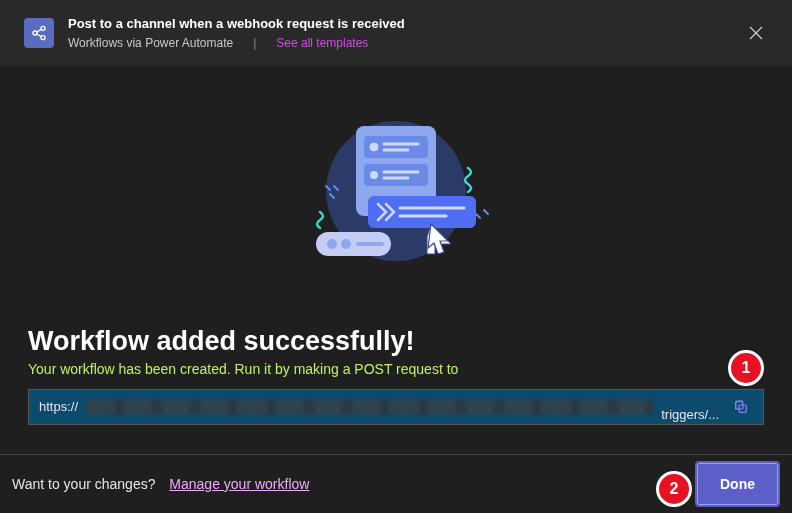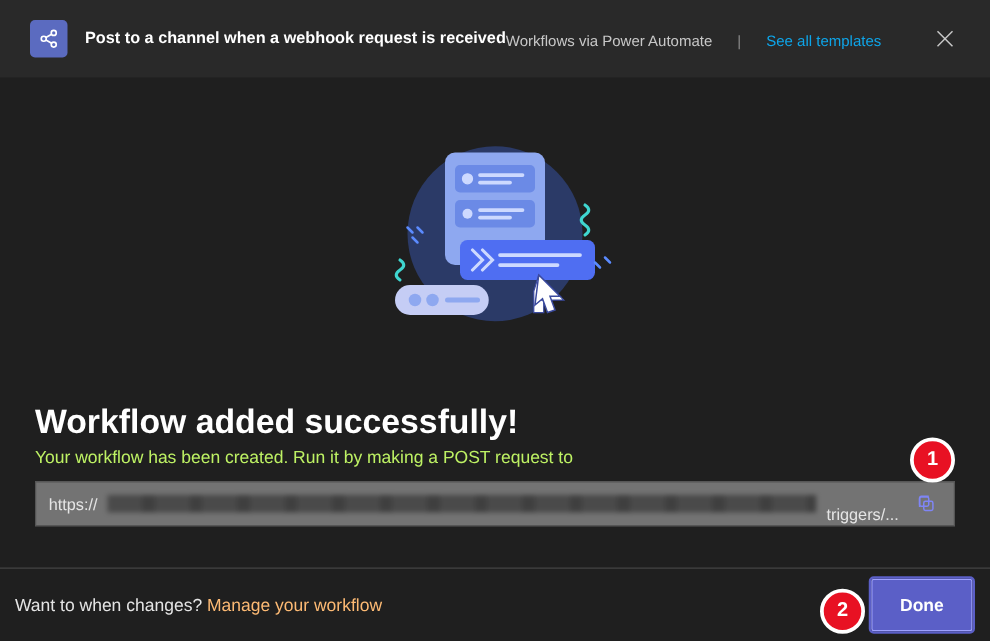--- a/index.html
+++ b/index.html
@@ -23,25 +23,25 @@
   .header-icon {
     width: 30px;
     height: 30px;
     background: #5b6bc0;
     border-radius: 4px;
     display: flex;
     align-items: center;
     justify-content: center;
     flex-shrink: 0;
   }
-  .header-text { flex: 1; display: flex; flex-direction: row; }
+  .header-text { flex: 1; display: flex; flex-direction: column; }
   .header-title { font-size: 13px; font-weight: 600; line-height: 1.2; }
   .header-sub { font-size: 12px; color: #c8c8c8; margin-top: 4px; display: flex; align-items: center; gap: 20px; }
   .header-sub .sep { color: #888; }
-  .header-sub a { color: #0ea5e9; text-decoration: none; cursor: pointer; text-align: right; }
+  .header-sub a { color: #d946ef; text-decoration: none; cursor: pointer; text-align: right; }
   .close-btn {
     width: 24px;
     height: 24px;
     display: flex;
     align-items: center;
     justify-content: center;
     color: #c8c8c8;
     cursor: pointer;
   }
   .hero {
@@ -57,21 +57,21 @@
     font-weight: 700;
     margin: 40px 0 4px;
   }
   .success-sub {
     font-size: 14px;
     color: #bef264;
   }
   .url-box {
     margin-top: 12px;
     border: 1px solid #555;
-    background: #737373;
+    background: #0c4a6e;
     height: 34px;
     display: flex;
     align-items: center;
     padding: 0 8px 0 10px;
     gap: 8px;
     position: relative;
   }
   .url-prefix { font-size: 13px; color: #e5e5e5; flex-shrink:0; }
   .url-blur {
     flex: 1;
@@ -97,21 +97,21 @@
     right: 0;
     bottom: 0;
     border-top: 1px solid #444;
     height: 58px;
     display: flex;
     align-items: center;
     padding: 0 14px 0 12px;
     background: #1f1f1f;
   }
   .footer-left { font-size: 14px; color: #e5e5e5; }
-  .footer-left a { color: #fdba74; cursor:pointer; }
+  .footer-left a { color: #f0abfc; text-decoration: underline; cursor:pointer;margin-left:10px; }
   .spacer { flex:1; }
   .done-btn {
     background: #5b5fc7;
     color: #fff;
     border: 1px solid #9ea1ff;
     outline: 2px solid #5b5fc7;
     outline-offset: 0;
     font-size: 14px;
     font-weight: 600;
     padding: 12px 22px;
@@ -208,20 +208,20 @@
         <rect x="9" y="9" width="11" height="11" rx="2"></rect>
         <path d="M5 15 H4 a2 2 0 0 1 -0 -0 V5 a2 2 0 0 1 2 -2 h9"></path>
         <rect x="4" y="4" width="11" height="11" rx="2"></rect>
       </svg>
     </div>
   </div>
 </div>
 
 <div class="footer">
   <div class="footer-left">
-    <span>Want to when changes? </span><a>Manage your workflow</a>
+    <span>Want to your changes? </span><a>Manage your workflow</a>
   </div>
   <div class="spacer"></div>
   <button class="done-btn">Done</button>
 </div>
 
 <div class="annot n1">1</div>
 <div class="annot n2">2</div>
 
 </body></html>

